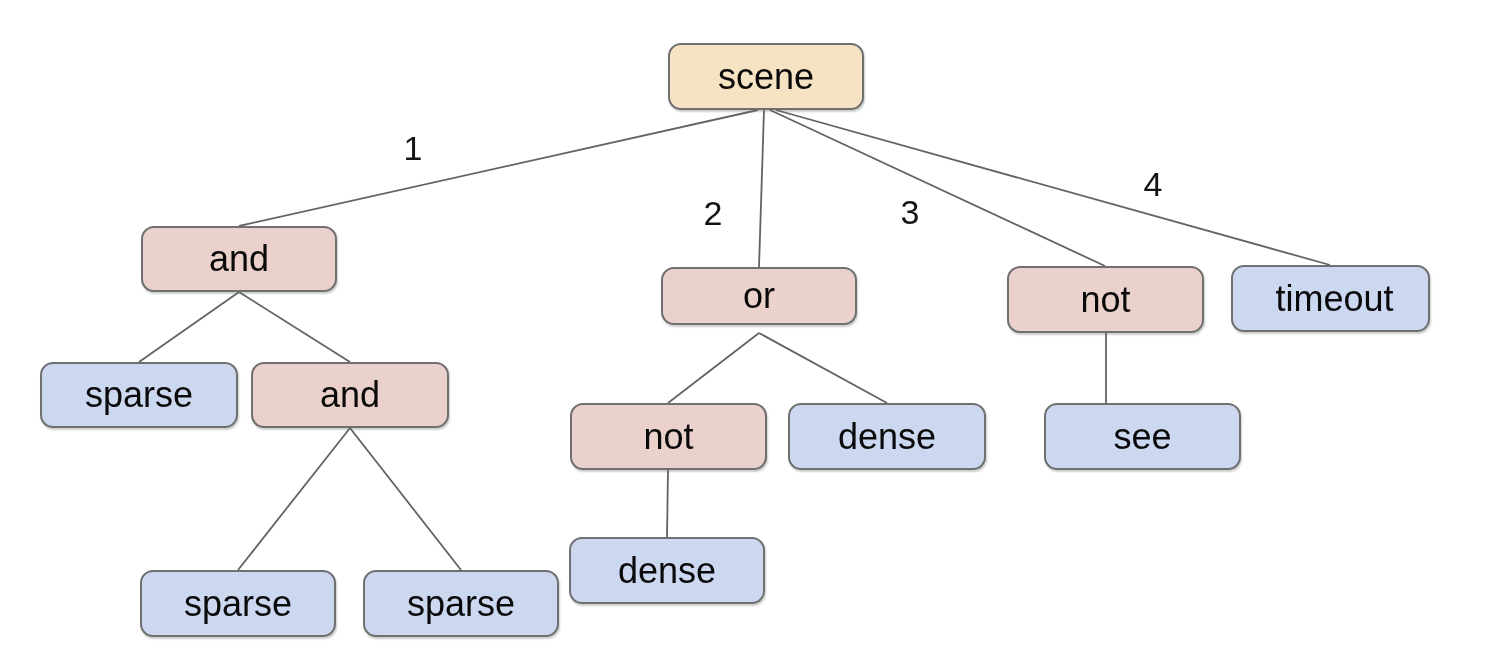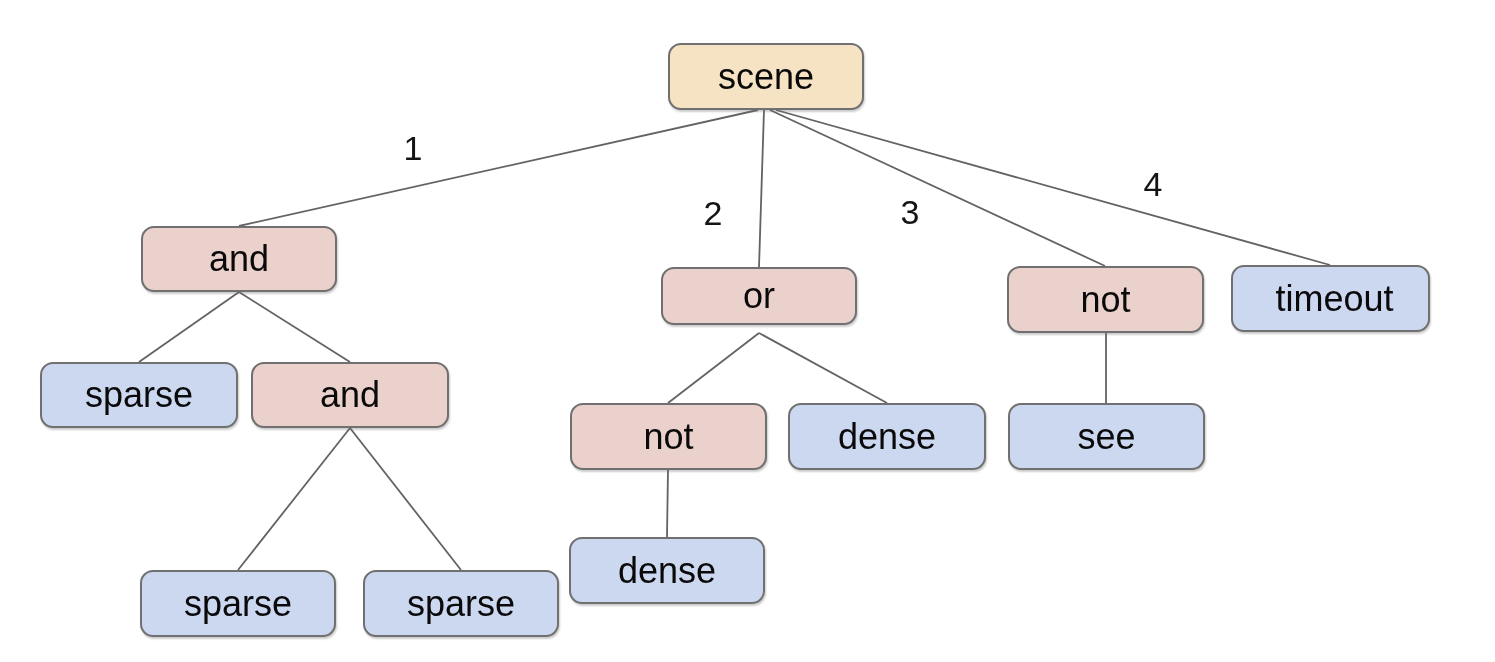--- a/index.html
+++ b/index.html
@@ -59,18 +59,18 @@
   <div id="node-layer">
       <div class="node root" style="left: 668px; top: 43px; width: 196px; height: 67px;">scene</div>
       <div class="node operator" style="left: 141px; top: 226px; width: 196px; height: 66px;">and</div>
       <div class="node operator" style="left: 661px; top: 267px; width: 196px; height: 58px;">or</div>
       <div class="node operator" style="left: 1007px; top: 266px; width: 197px; height: 67px;">not</div>
       <div class="node leaf" style="left: 1231px; top: 265px; width: 199px; height: 67px; padding-left: 8px;">timeout</div>
       <div class="node leaf" style="left: 40px; top: 362px; width: 198px; height: 66px;">sparse</div>
       <div class="node operator" style="left: 251px; top: 362px; width: 198px; height: 66px;">and</div>
       <div class="node operator" style="left: 570px; top: 403px; width: 197px; height: 67px;">not</div>
       <div class="node leaf" style="left: 788px; top: 403px; width: 198px; height: 67px;">dense</div>
-      <div class="node leaf" style="left: 1008px; top: 403px; width: 197px; height: 67px;">see</div>
+      <div class="node leaf" style="left: 1044px; top: 403px; width: 197px; height: 67px;">see</div>
       <div class="node leaf" style="left: 140px; top: 570px; width: 196px; height: 67px;">sparse</div>
       <div class="node leaf" style="left: 363px; top: 570px; width: 196px; height: 67px;">sparse</div>
       <div class="node leaf" style="left: 569px; top: 537px; width: 196px; height: 67px;">dense</div>
     </div>
 </div>
 
 </body></html>

